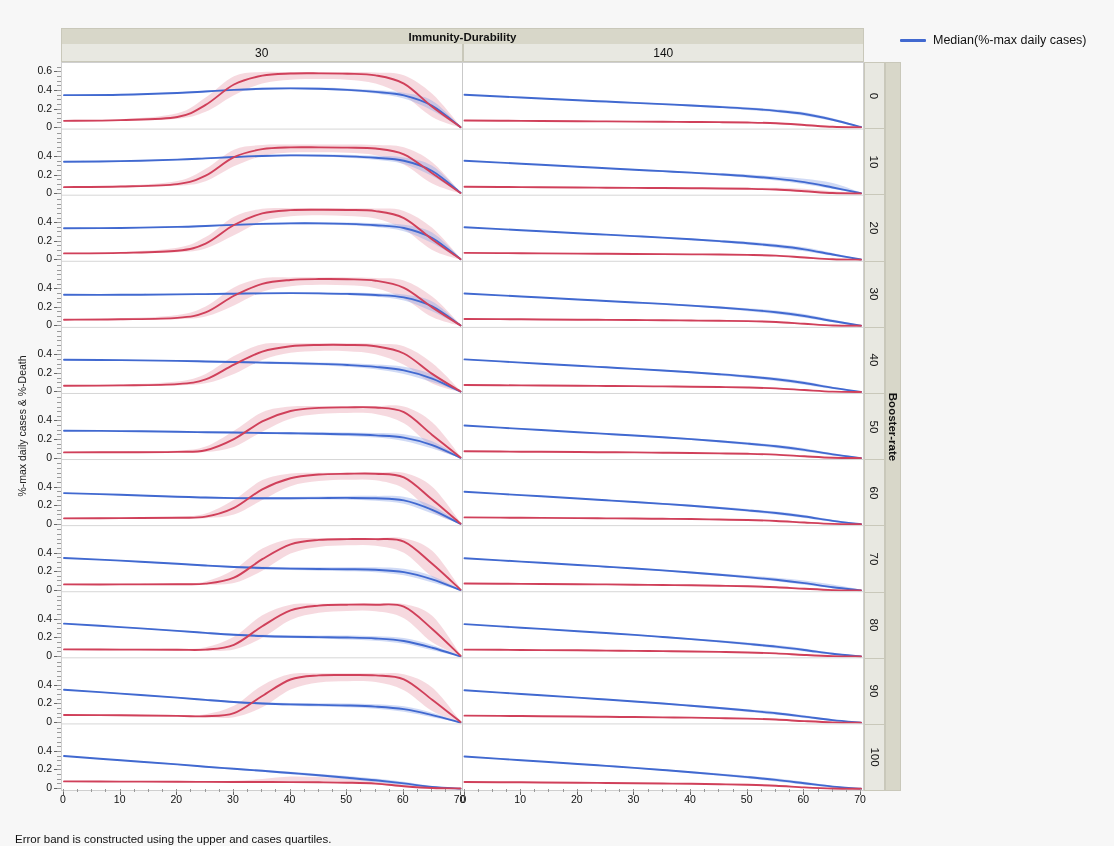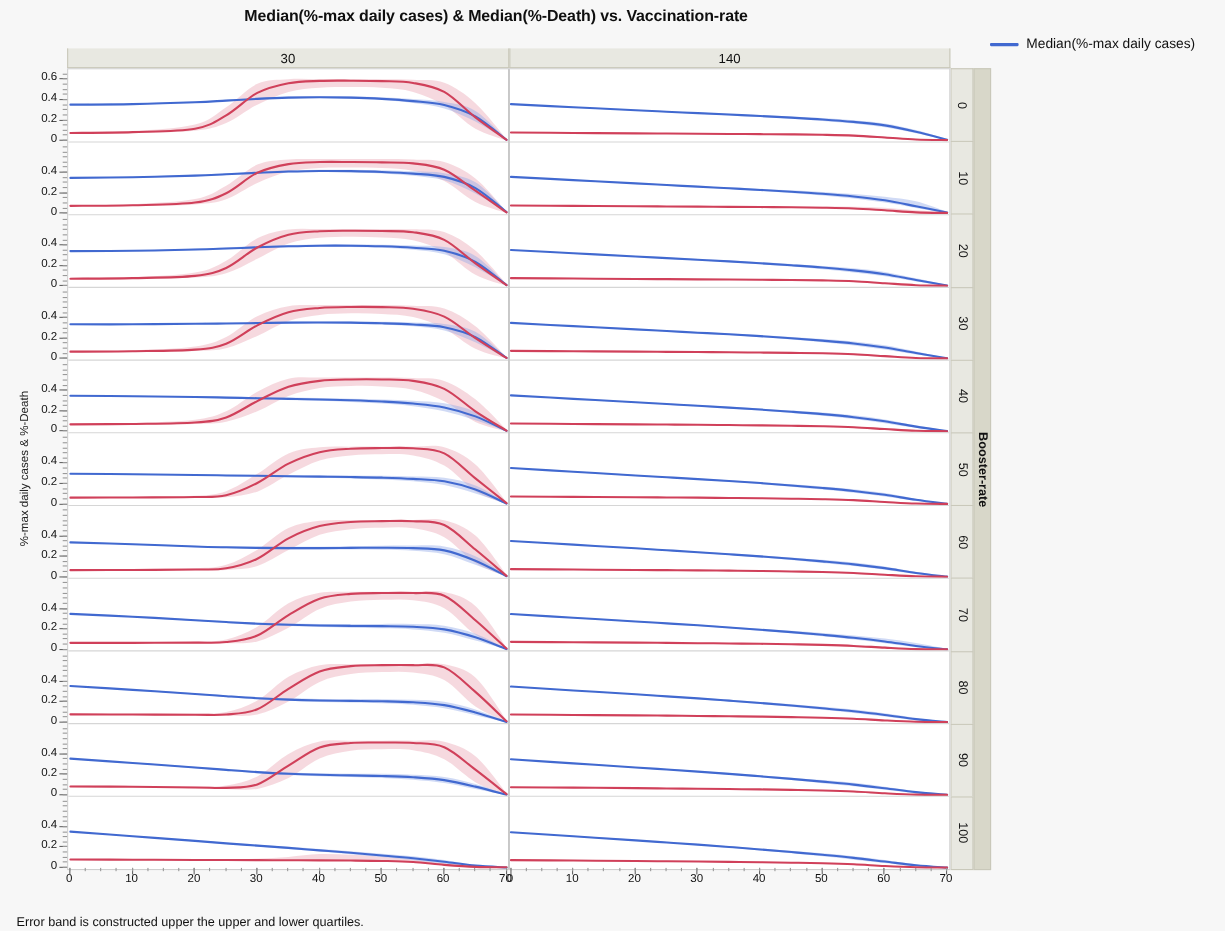--- a/index.html
+++ b/index.html
@@ -183,29 +183,29 @@
     white-space: nowrap;
   }
   .ytick-label { text-align: right; }
   .xtick-label { text-align: center; }
 </style>
 </head>
 <body>
 
 <div id="page">
 
-  <div id="chart-title">Median(%-max daily cases) &amp; Median(%-Death) vs. Vaccination-rate</div>
 
   <div id="legend">
     <div class="legend-row">
       <span class="legend-swatch" style="background:#4169d0"></span>
       <span class="legend-label">Median(%-max daily cases)</span>
     </div>
   </div>
 
+  <div id="col-header-outer">Immunity-Durability</div>
   <div id="col-header-inner">
     <div class="col-header-cell">30</div>
     <div class="col-header-cell">140</div>
   </div>
 
   <div id="row-strip">
     <div class="row-header-cell">
         <span>0</span>
       </div>
     <div class="row-header-cell">
@@ -722,15 +722,15 @@
       <div style="position: absolute; left: 775.036px; top: 789px; width: 1px; height: 3px; background: rgb(153, 153, 153);"></div>
       <div style="position: absolute; left: 789.196px; top: 789px; width: 1px; height: 3px; background: rgb(153, 153, 153);"></div>
       <div style="position: absolute; left: 803.357px; top: 789px; width: 1px; height: 3px; background: rgb(153, 153, 153);"></div>
       <div style="position: absolute; left: 817.518px; top: 789px; width: 1px; height: 3px; background: rgb(153, 153, 153);"></div>
       <div style="position: absolute; left: 831.679px; top: 789px; width: 1px; height: 3px; background: rgb(153, 153, 153);"></div>
       <div style="position: absolute; left: 845.839px; top: 789px; width: 1px; height: 3px; background: rgb(153, 153, 153);"></div>
       <div style="position: absolute; left: 860px; top: 789px; width: 1px; height: 3px; background: rgb(153, 153, 153);"></div>
     </div>
 
   <div id="y-axis-title">%-max daily cases &amp; %-Death</div>
-  <div id="footnote">Error band is constructed upper the upper and lower quartiles.</div>
+  <div id="footnote">Error band is constructed using the upper and cases quartiles.</div>
 
 </div>
 
 </body></html>

